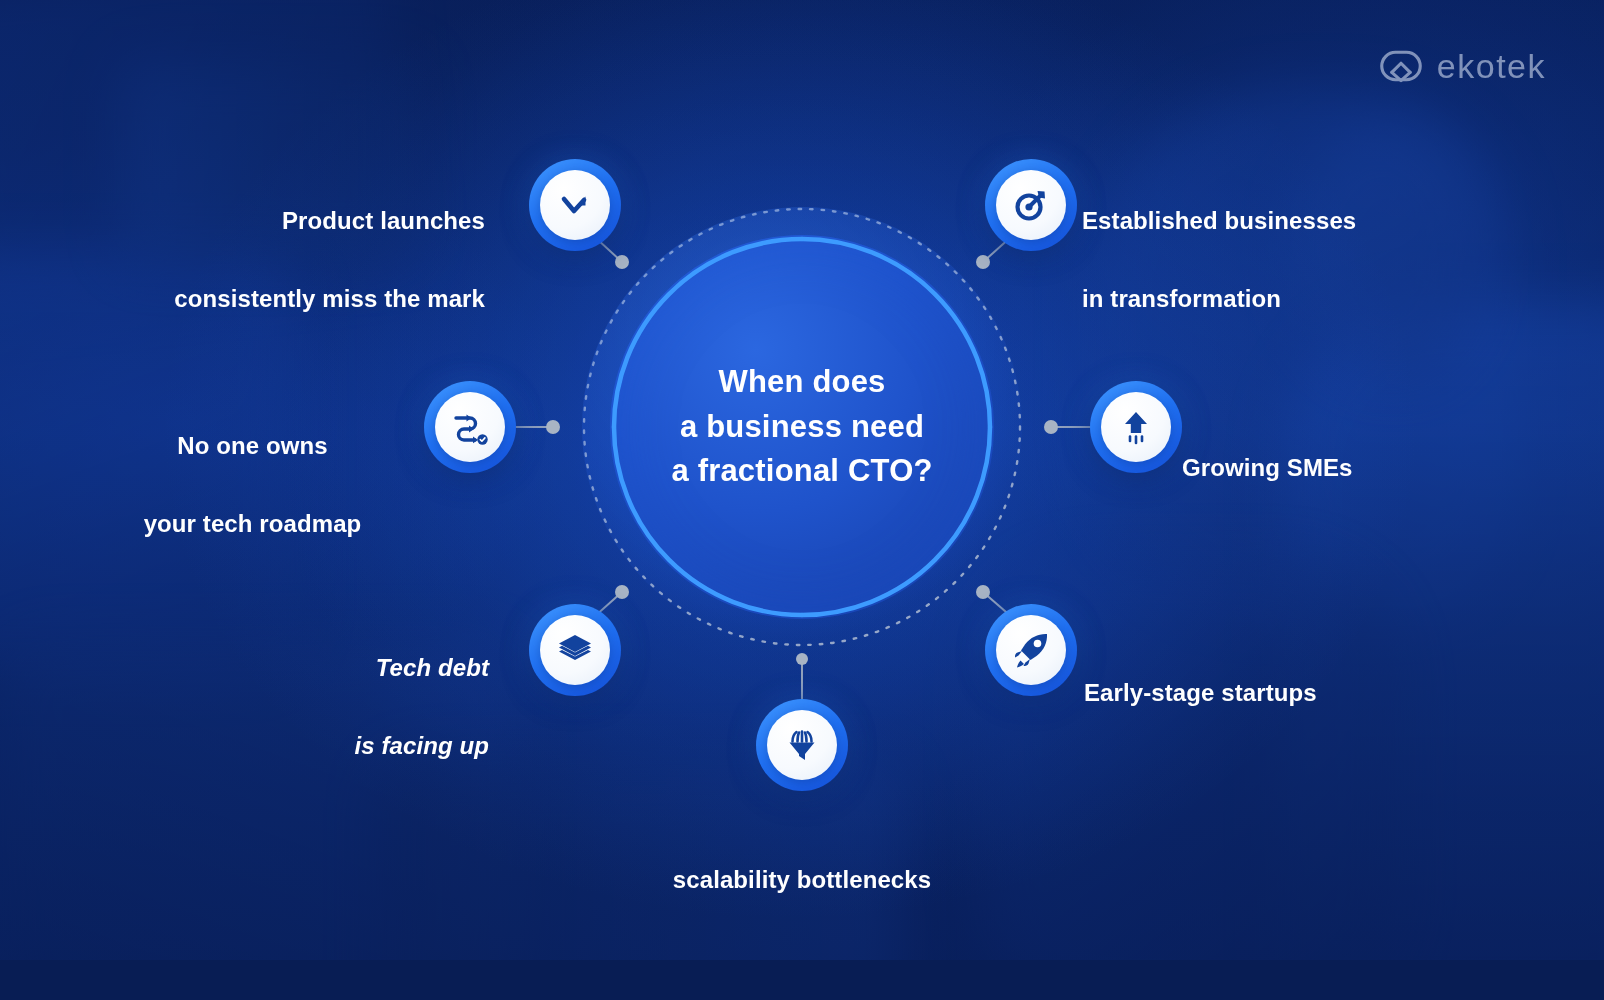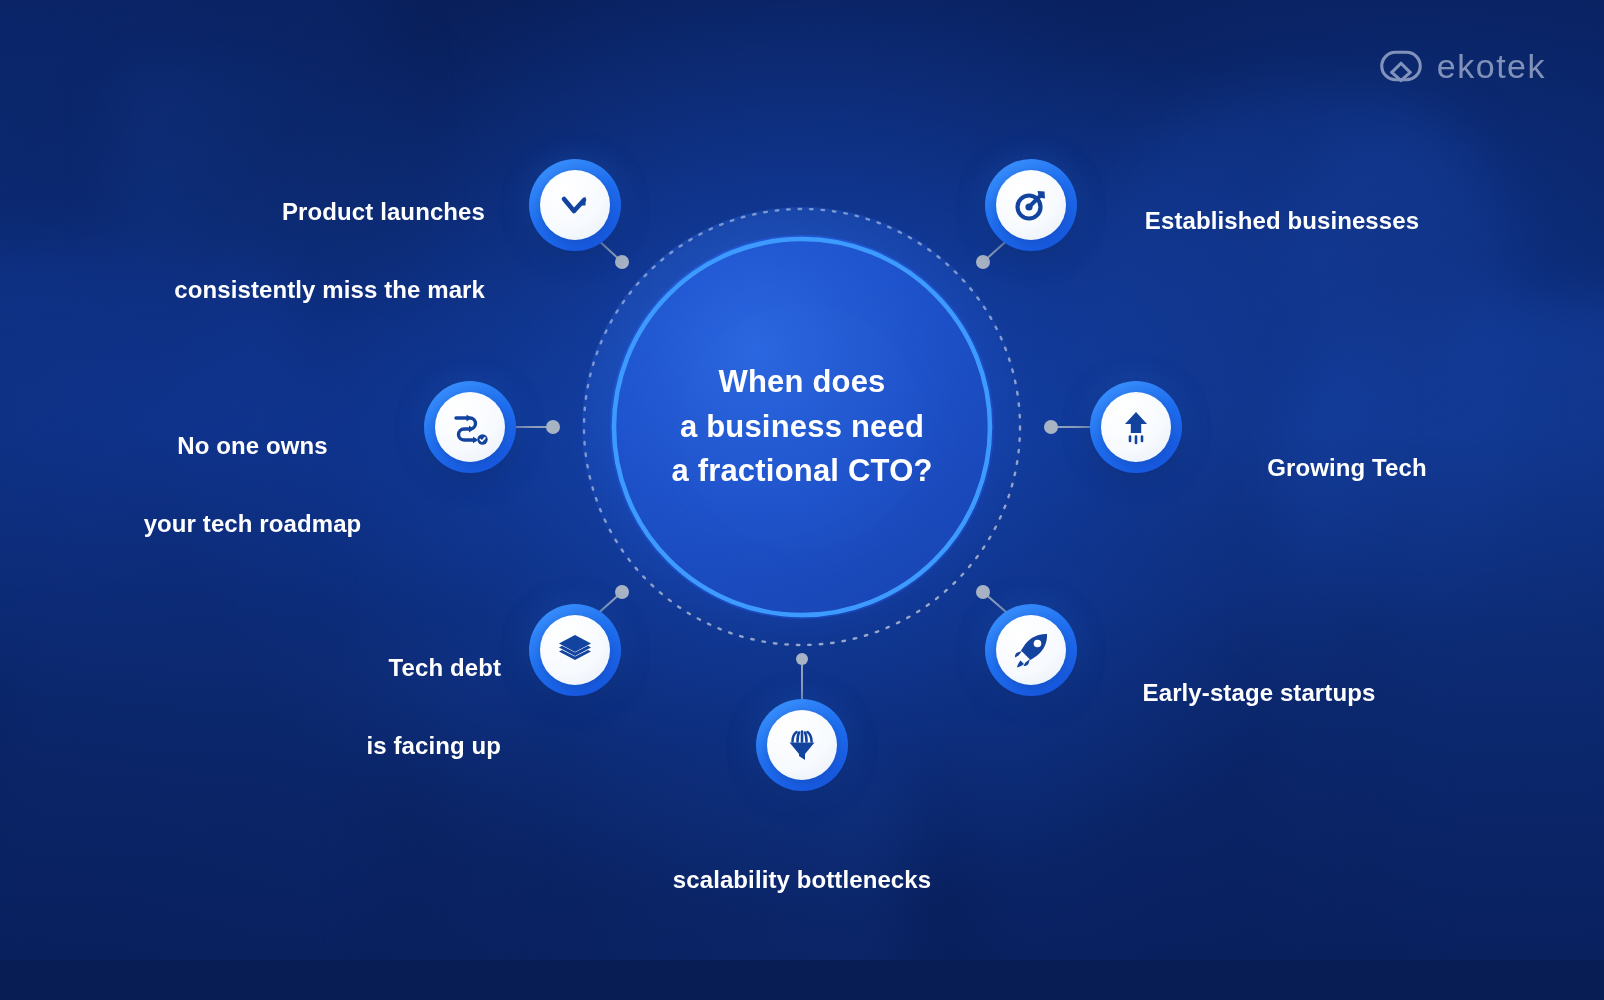--- a/index.html
+++ b/index.html
@@ -102,21 +102,21 @@
   .node svg { display:block; }
 
   
   .lbl {
     position:absolute;
     color:#ffffff;
     font-size:24px; font-weight:bold; line-height:1.62;
     letter-spacing:.1px;
     white-space:pre-line;
   }
-  .lbl.right { text-align:center; }
+  .lbl.right { text-align:left; }
   .lbl.left  { text-align:right; }
   .lbl.center{ text-align:center; }
 </style>
 </head>
 <body>
 
 <div id="stage">
 
   <div class="bgshape bg-a"></div>
   <div class="bgshape bg-b"></div>
@@ -177,37 +177,38 @@
   </div>
 
   <div class="node" style="left:575px; top:205px;">
     <div class="inner">
       <svg width="38" height="38" viewBox="0 0 38 38">
         <path d="M8 13 L18 25 L28 14" fill="none" stroke="#12439e" stroke-width="4.6" stroke-linecap="round" stroke-linejoin="round"></path>
         <path d="M29.5 10.5 L29.5 19.5 L20.5 19.5 Z" fill="#12439e"></path>
       </svg>
     </div>
   </div>
-  <div class="lbl left" style="left:120px; top:154px; width:365px;">
+  <div class="lbl left" style="left:120px; top:163px; width:365px;">
     <div>Product launches</div>
     <div>consistently miss the mark</div>
   </div>
 
   <div class="node" style="left:1031px; top:205px;">
     <div class="inner">
       <svg width="38" height="38" viewBox="0 0 38 38">
         <circle cx="17" cy="21" r="11.5" fill="none" stroke="#12439e" stroke-width="4.2"></circle>
         <circle cx="17" cy="21" r="3.6" fill="#12439e"></circle>
         <path d="M17 21 L29 9" stroke="#12439e" stroke-width="4" stroke-linecap="round"></path>
         <path d="M25.5 5 L32.5 5.6 L33 12.5 L27 11.5 Z" fill="#12439e"></path>
       </svg>
     </div>
   </div>
   <div class="lbl right" style="left:1082px; top:163px; width:400px;">
     <div>Established businesses</div>
+    <div>in transformation</div>
   </div>
 
   <div class="node" style="left:470px; top:427px;">
     <div class="inner">
       <svg width="40" height="40" viewBox="0 0 40 40">
         <path d="M6 11 H20 A5.5 5.5 0 0 1 20 22 H14 A5.5 5.5 0 0 0 14 33 H25" fill="none" stroke="#12439e" stroke-width="3.4" stroke-linecap="round"></path>
         <path d="M16.5 7.5 L21.5 11 L16.5 14.5 Z" fill="#12439e"></path>
         <path d="M19 18.6 L24 22 L19 25.4 Z" fill="#12439e"></path>
         <path d="M23 29.5 L28 33 L23 36.2 Z" fill="#12439e"></path>
         <circle cx="32.5" cy="32.5" r="5.2" fill="#12439e"></circle>
@@ -226,33 +227,33 @@
         <path d="M19 4 L30 16 L24.2 16 L24.2 25 L13.8 25 L13.8 16 L8 16 Z" fill="#12439e"></path>
         <g stroke="#12439e" stroke-width="2.6" stroke-linecap="round">
           <path d="M13 28.5 L13 33"></path>
           <path d="M19 28.5 L19 35"></path>
           <path d="M25 28.5 L25 33"></path>
         </g>
       </svg>
     </div>
   </div>
   <div class="lbl right" style="left:1182px; top:410px; width:330px;">
-    <div>Growing Tech</div>
+    <div>Growing SMEs</div>
   </div>
 
   <div class="node" style="left:575px; top:650px;">
     <div class="inner">
       <svg width="40" height="40" viewBox="0 0 40 40">
         <path d="M20 5 L36 13.5 L20 22 L4 13.5 Z" fill="#12439e"></path>
         <path d="M20 22.5 L33 15.8 L36 17.4 L20 25.9 L4 17.4 L7 15.8 Z" fill="#12439e"></path>
         <path d="M20 26.6 L33 19.9 L36 21.5 L20 30 L4 21.5 L7 19.9 Z" fill="#12439e"></path>
       </svg>
     </div>
   </div>
-  <div class="lbl left" style="left:266px; top:610px; width:235px;">
+  <div class="lbl left" style="left:254px; top:610px; width:235px;font-style:italic;">
     <div>Tech debt</div>
     <div>is facing up</div>
   </div>
 
   <div class="node" style="left:1031px; top:650px;">
     <div class="inner">
       <svg width="40" height="40" viewBox="0 0 40 40">
         <path d="M36 4 C28 3.5 19.5 7 14 14.5 L10 20.5 L19.5 30 L25.5 26 C33 20.5 36.5 12 36 4 Z" fill="#12439e"></path>
         <circle cx="26.5" cy="13.5" r="3.8" fill="#ffffff"></circle>
         <path d="M11 21 L6.5 22.5 C4.5 23.3 3.6 25.4 4.2 27.5 L7.5 25.5 Z" fill="#12439e"></path>

